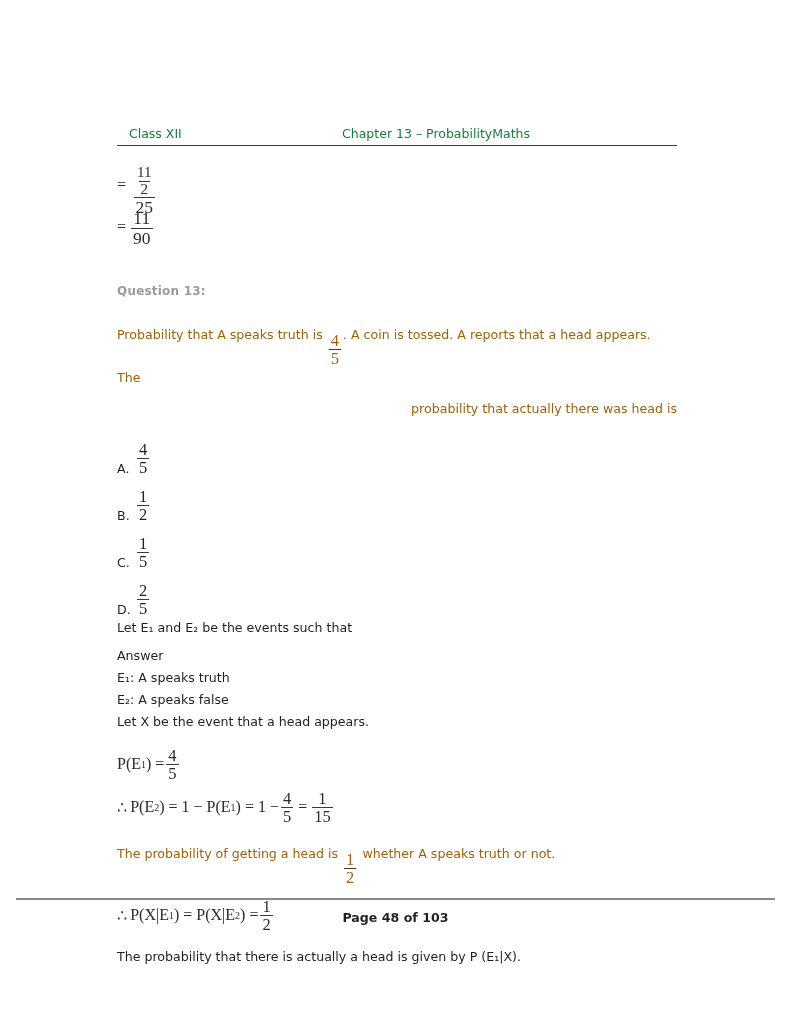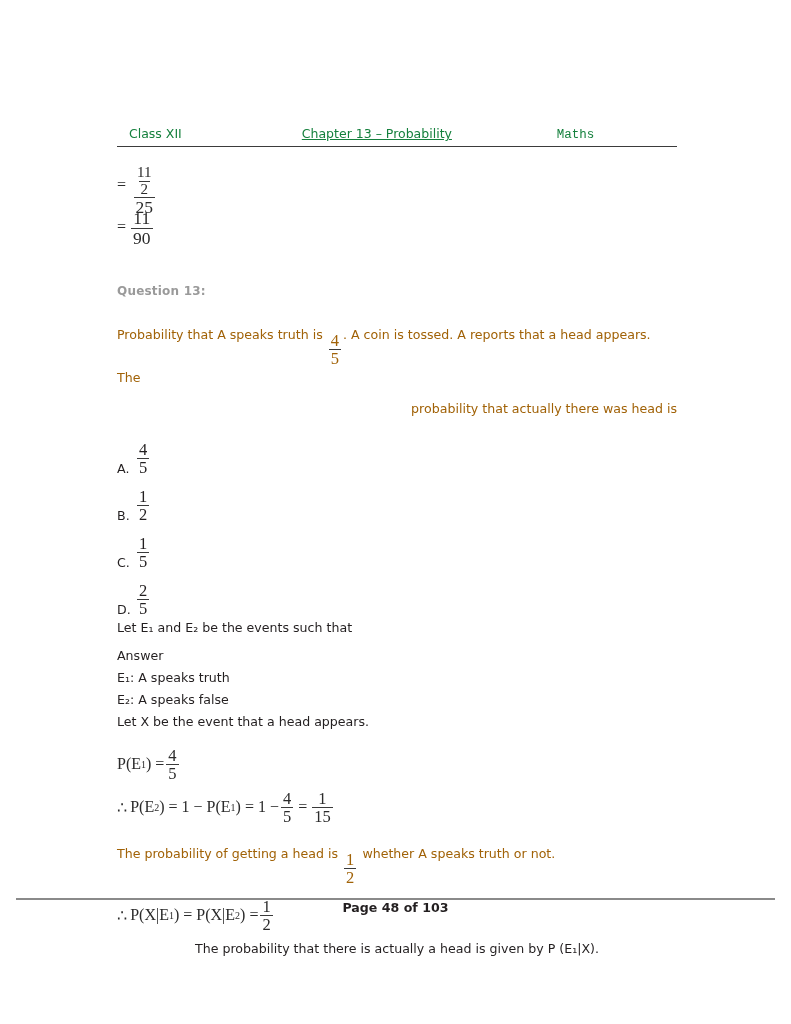--- a/index.html
+++ b/index.html
@@ -29,22 +29,22 @@
     top: 126px;
     width: 560px;
     border-bottom: 1.6px solid #3b3b3b;
     padding-bottom: 4px;
     display: flex;
     align-items: baseline;
     font-size: 12.5px;
     color: #15803d;
   }
   .hdr-left   { width: 33%; text-align: left;   padding-left: 12px; box-sizing: border-box; }
-  .hdr-center { width: 34%; text-align: left; text-decoration: underline; }
-  .hdr-right  { width: 33%; text-align: center;  padding-right: 18px; box-sizing: border-box; font-family: Liberation Mono, monospace; }
+  .hdr-center { width: 34%; text-align: right; }
+  .hdr-right  { width: 33%; text-align: left;  padding-right: 18px; box-sizing: border-box; }
 
   
   .content {
     position: absolute;
     left: 117px;
     top: 160px;
     width: 560px;
   }
 
   .para {
@@ -126,20 +126,21 @@
 
   
   .page-footer {
     position: absolute;
     left: 16px;
     top: 898px;
     width: 759px;
     border-top: 2px solid #8a8a8a;
   }
   .footer-text {
+    margin-top: 10px;
     text-align: center;
     font-size: 12.6px;
     font-weight: bold;
     color: #231f20;
   }
 </style>
 </head>
 <body>
 
 <div class="page">
@@ -266,21 +267,21 @@
         <sub>1</sub>
         <span>) = P(X|E</span>
         <sub>2</sub>
         <span>) =</span>
       <span class="frac f16">
         <span class="num">1</span>
         <span class="den">2</span>
       </span>
     </div>
 
-    <div class="ans-line" style="margin-top:6px;text-align:center;">The probability that there is actually a head is given by P (E₁|X).</div>
+    <div class="ans-line" style="margin-top:14px;">The probability that there is actually a head is given by P (E₁|X).</div>
 
   </div>
 
   <div class="page-footer">
     <div class="footer-text">Page 48 of 103</div>
   </div>
 
 </div>
 
 </body></html>

